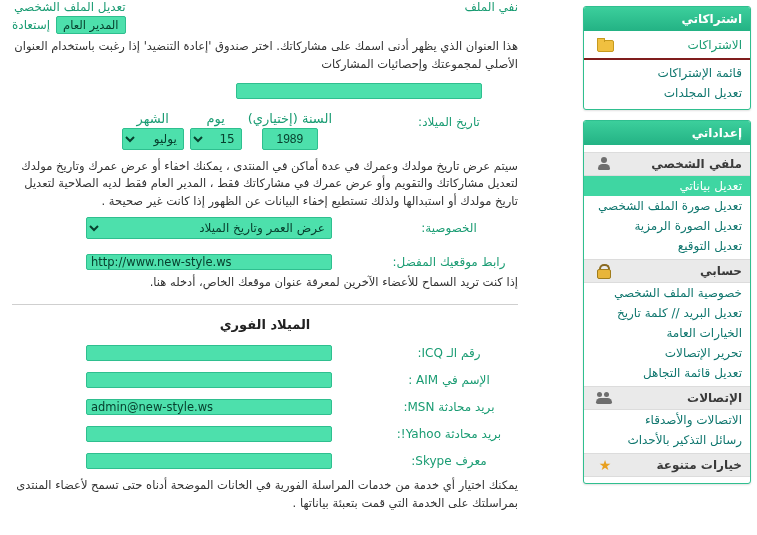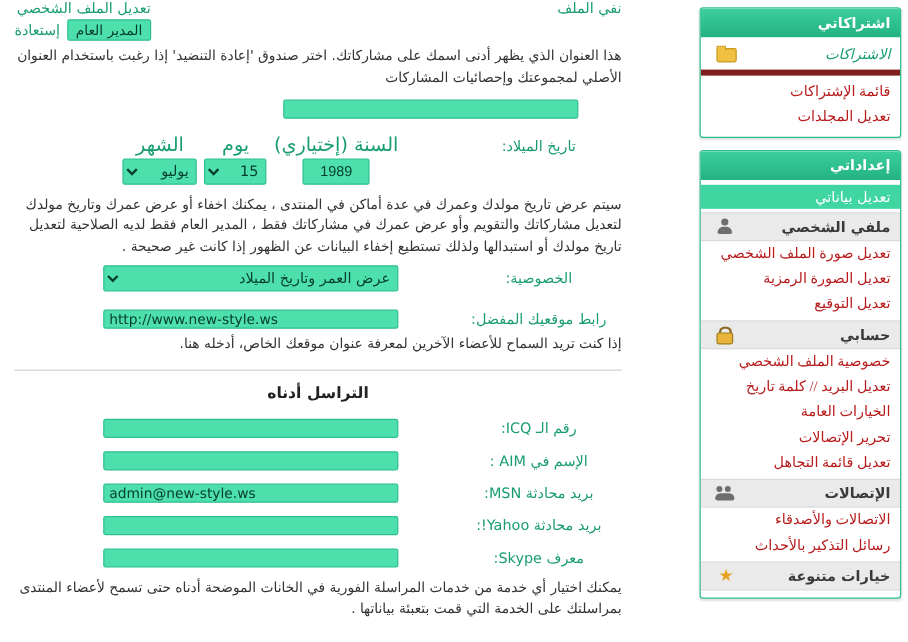--- a/index.html
+++ b/index.html
@@ -50,24 +50,23 @@
     align-items: center;
     justify-content: flex-start;
     padding: 3px 8px 3px 8px;
     font-size: 12px;
     color: #1a9c73;
     text-align: right;
     cursor: pointer;
     white-space: nowrap;
   }
   .nav-row.first {
-    border-bottom: 5px solid #7f1d1d;
+    border-bottom: 2px solid #7f1d1d;
     padding-bottom: 6px;
     margin-bottom: 3px;
-    font-style: italic;
   }
   .nav-row .nav-label {
     flex: 1;
     text-align: right;
     padding-left: 4px;
   }
   .nav-row .nav-ico {
     width: 16px;
     height: 14px;
     margin-right: 0;
@@ -83,22 +82,21 @@
     border-bottom: 1px solid #dcdcdc;
     padding-top: 4px;
     padding-bottom: 4px;
     margin-top: 3px;
   }
   .nav-row.selected {
     background: #3fd6a2;
     color: #ffffff;
   }
   .nav-row.plain {
-    color: #b91c1c;
-    font-family: Liberation Serif, serif;
+    color: #0f766e;
   }
 
   
   .ico-folder {
     position: relative;
     width: 16px;
     height: 13px;
   }
   .ico-folder::before {
     content: "";
@@ -273,21 +271,21 @@
   select.sel.privacy { width: 246px; direction: rtl; text-align: right; }
 
   .dob-line {
     display: flex;
     flex-direction: row;
     align-items: center;
     gap: 6px;
   }
   .dob-item { display: flex; flex-direction: column; align-items: center; }
   .dob-cap {
-    font-size: 16px;
+    font-size: 13px;
     color: #1a9c73;
     margin-bottom: 2px;
     text-align: center;
     white-space: nowrap;
   }
 
   .divider {
     border: none;
     border-top: 1px solid #cfcfcf;
     margin: 8px 12px;
@@ -409,21 +407,21 @@
       <div class="fld" style="padding-right:38px;">
         <input class="txt wide" value="http://www.new-style.ws" style="">
       </div>
     </div>
 
     <div class="sp2"></div>
     <div class="hint">إذا كنت تريد السماح للأعضاء الآخرين لمعرفة عنوان موقعك الخاص، أدخله هنا.</div>
 
     <hr class="divider">
 
-    <div class="section-title">التراسل أدناه</div>
+    <div class="section-title">الميلاد الفوري</div>
 
     <div class="row">
       <div class="lbl">رقم الـ ICQ:</div>
       <div class="fld" style="padding-right:38px;">
         <input class="txt" value="" style="">
       </div>
     </div>
     <div class="sp6"></div>
 
     <div class="row">
@@ -477,28 +475,28 @@
         <div class="nav-row plain">
           <span class="nav-label">تعديل المجلدات</span>
         </div>
       </div>
     </div>
 
     <div class="panel">
       <div class="panel-head">إعداداتي</div>
       <div class="panel-body">
 
-        <div class="nav-row selected">
-          <span class="nav-label">تعديل بياناتي</span>
-        </div>
-
         <div class="nav-row section">
           <span class="nav-ico ico-person"></span>
           <span class="nav-label">ملفي الشخصي</span>
         </div>
+
+        <div class="nav-row selected">
+          <span class="nav-label">تعديل بياناتي</span>
+        </div>
         <div class="nav-row plain">
           <span class="nav-label">تعديل صورة الملف الشخصي</span>
         </div>
         <div class="nav-row plain">
           <span class="nav-label">تعديل الصورة الرمزية</span>
         </div>
         <div class="nav-row plain">
           <span class="nav-label">تعديل التوقيع</span>
         </div>
         <div class="nav-row section">

